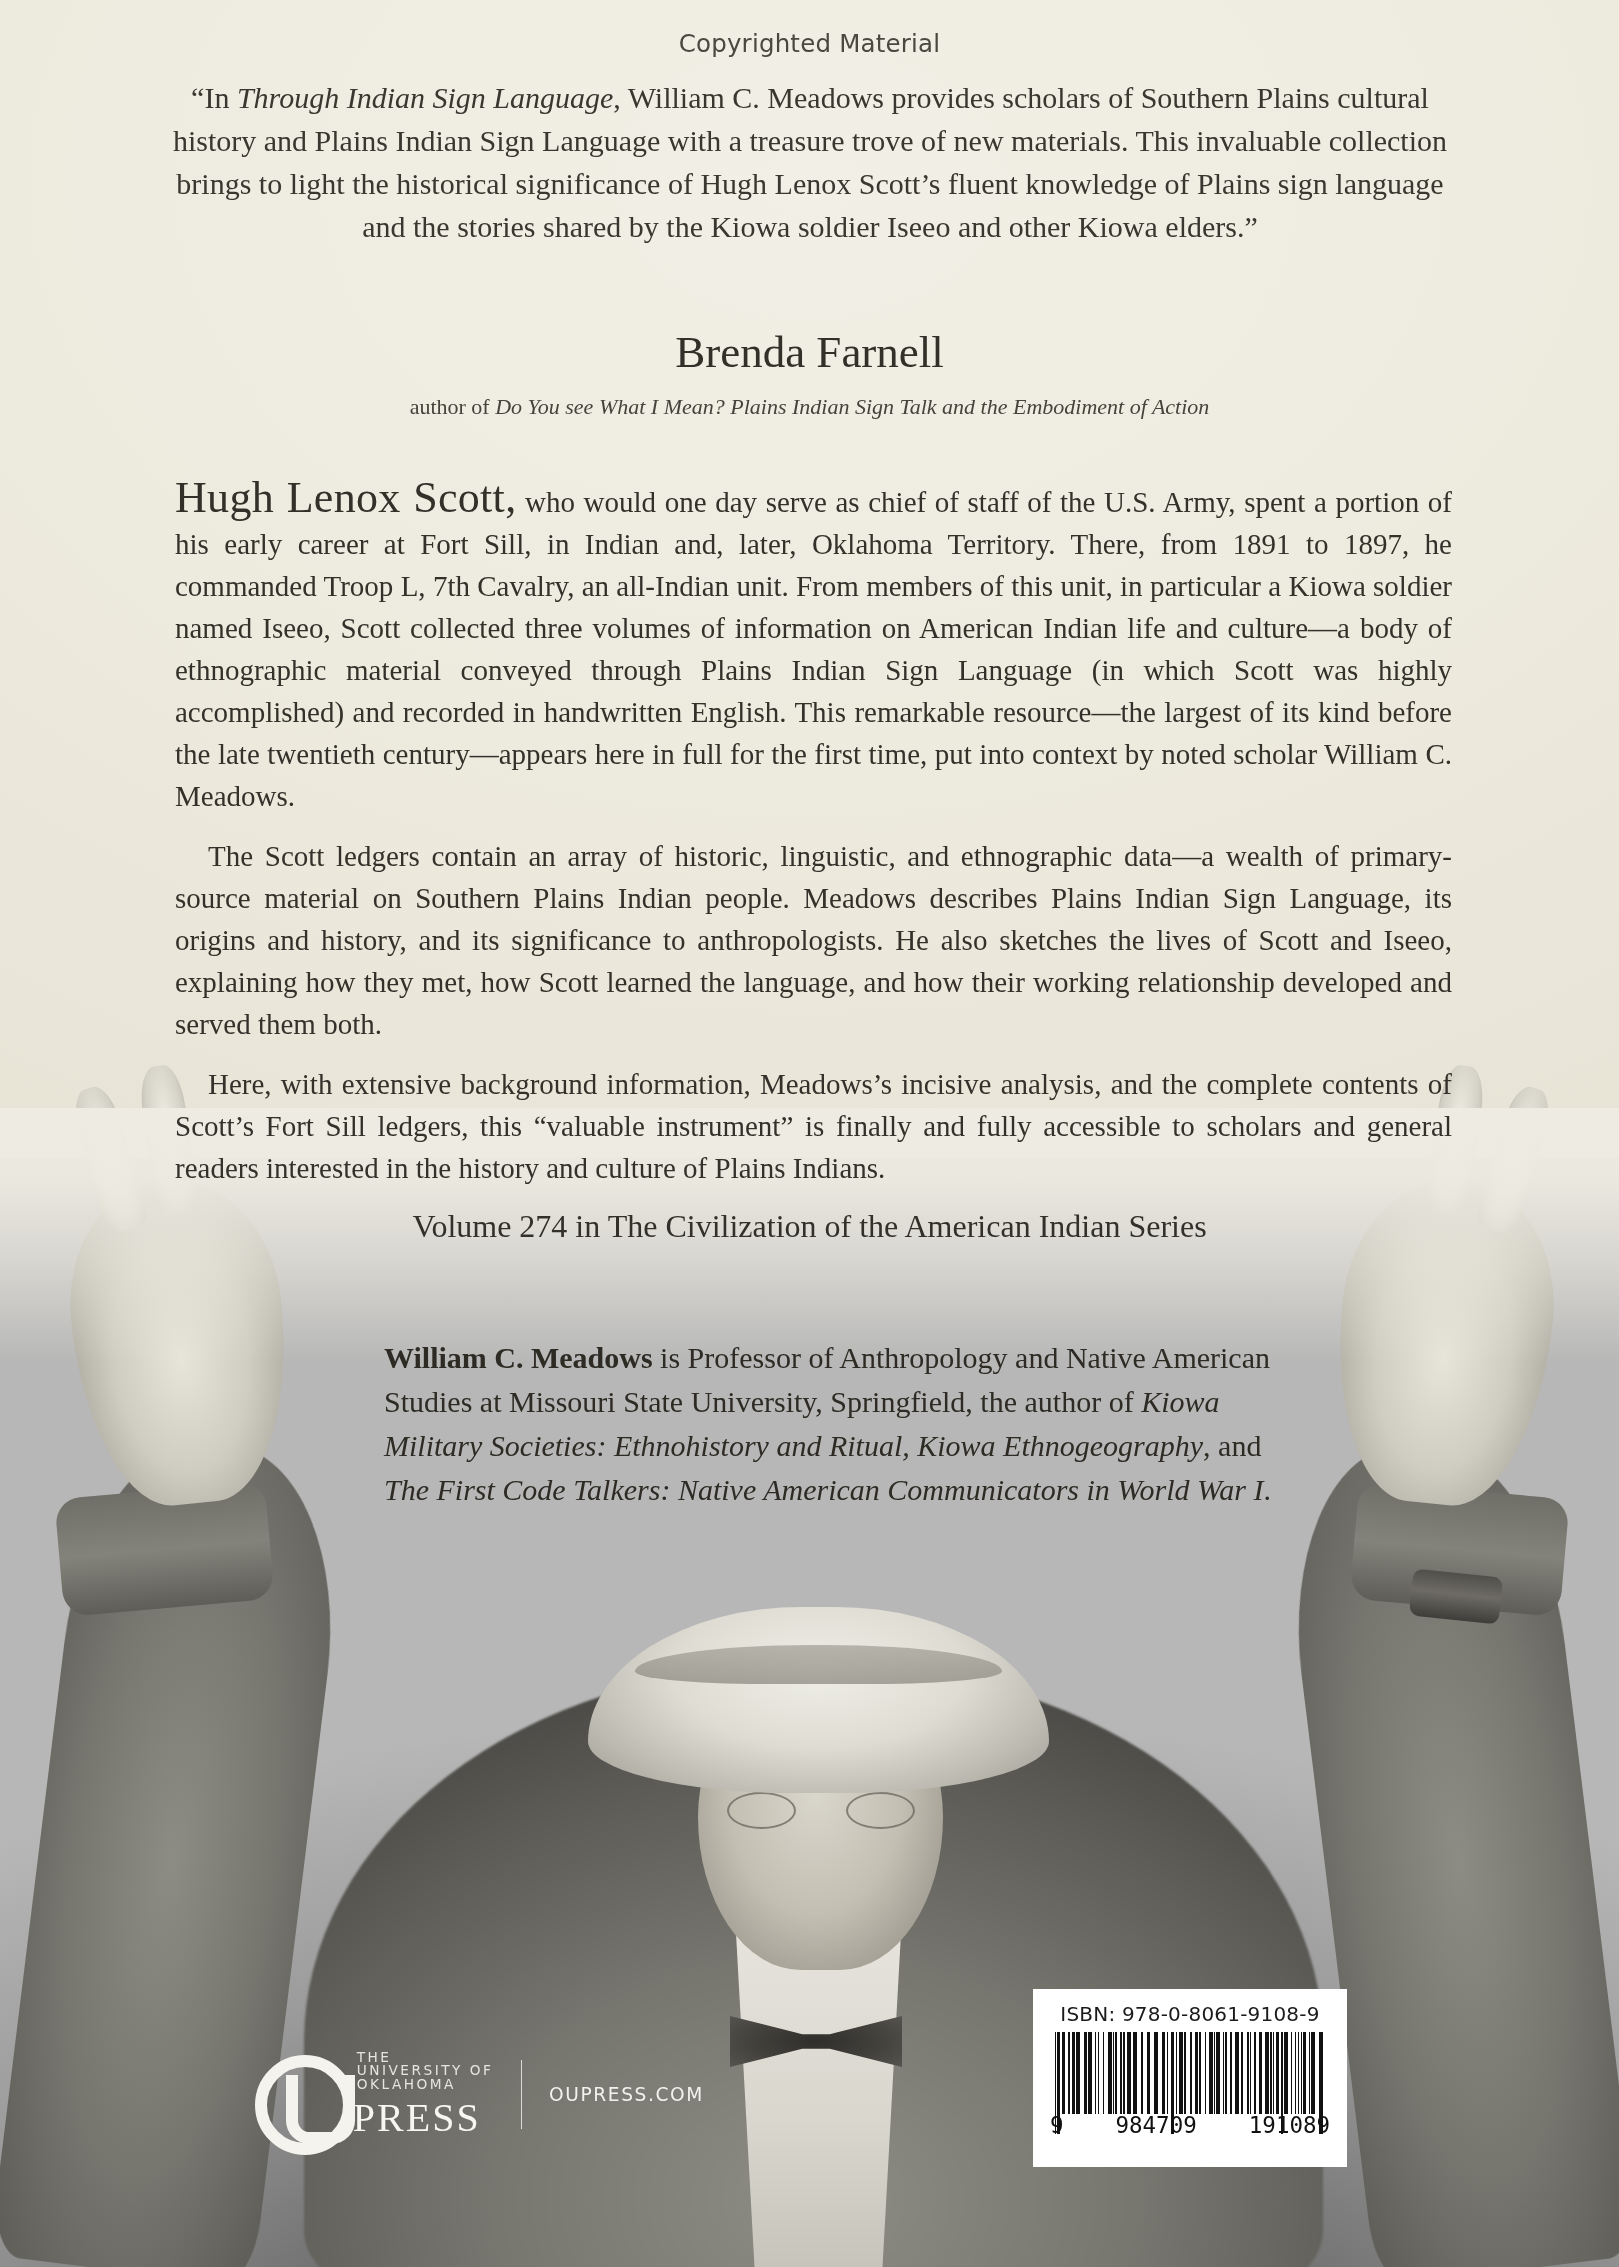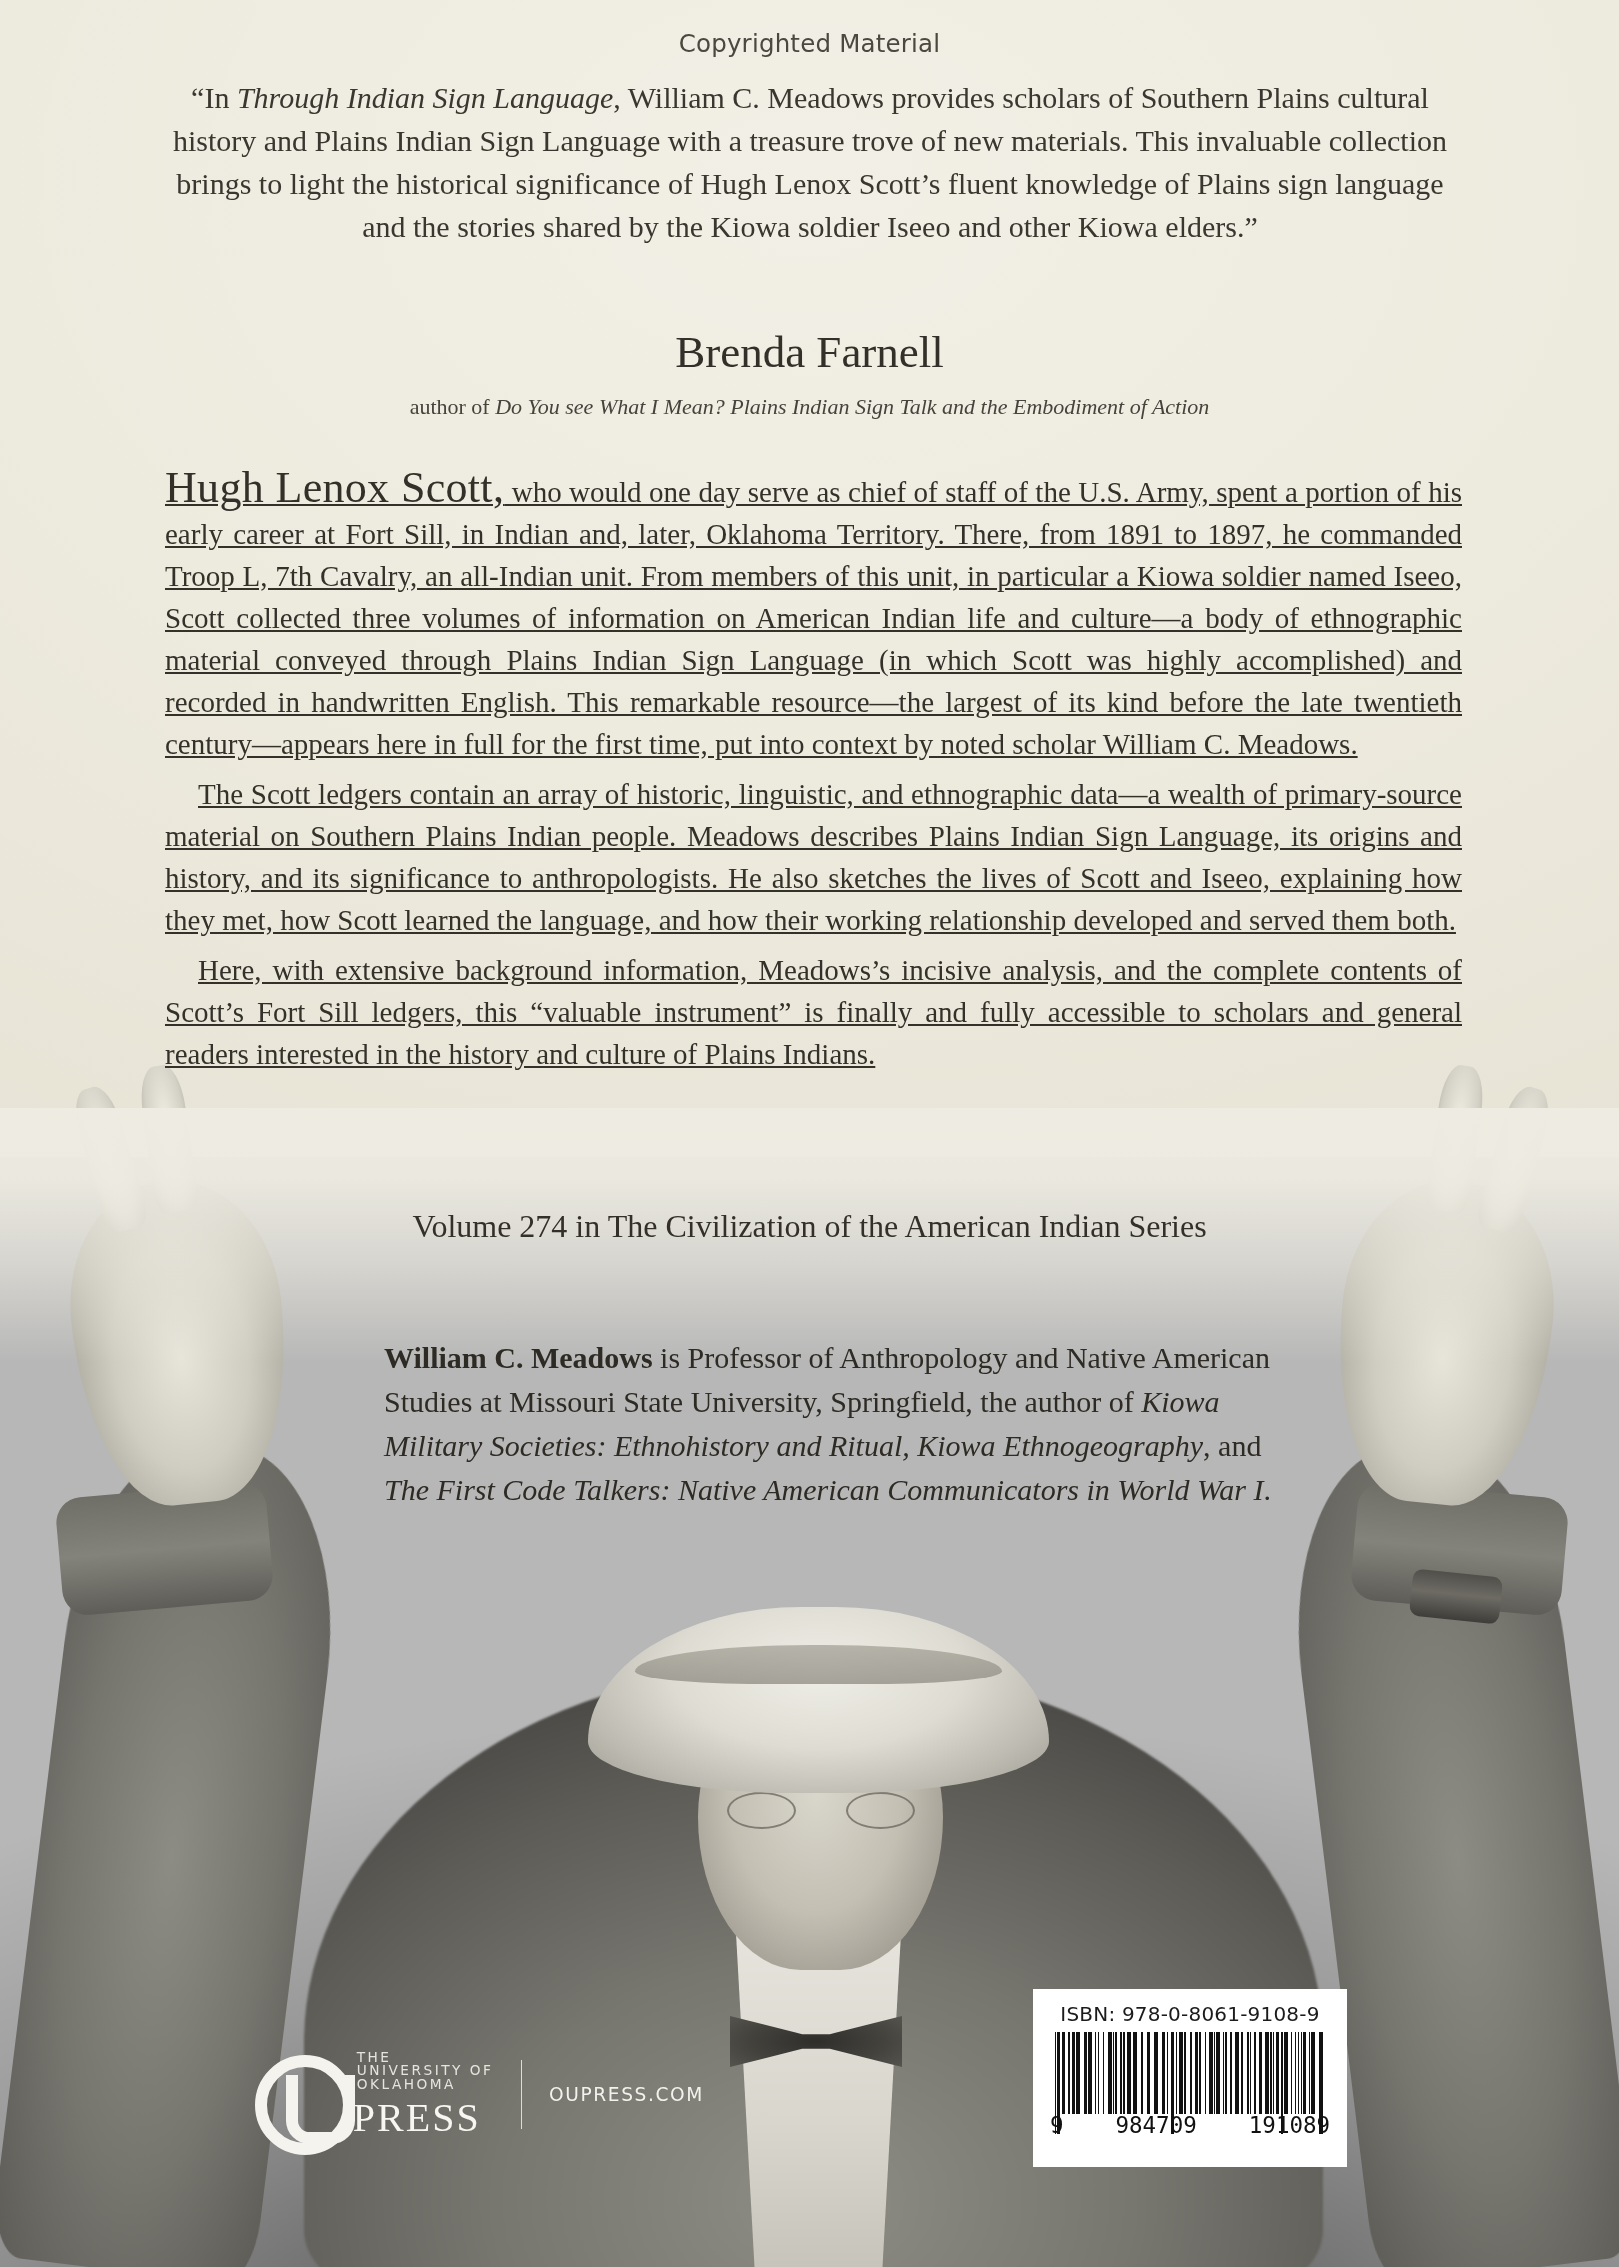--- a/index.html
+++ b/index.html
@@ -252,21 +252,21 @@
   .body-copy {
     position: absolute;
     top: 459px;
     left: 157px;
     width: 1313px;
     font-size: 29px;
     line-height: 42px;
     text-align: justify;
     color: #34312b;
   }
-  .body-copy p { margin: 8px; text-decoration: underline; }
+  .body-copy p { margin: 18px; }
   .body-copy p + p { text-indent: 33px; }
   .lead-in {
     font-size: 44px;
     line-height: 42px;
     letter-spacing: 0.3px;
     color: #33302a;
   }
 
   .series-line {
     position: absolute;

